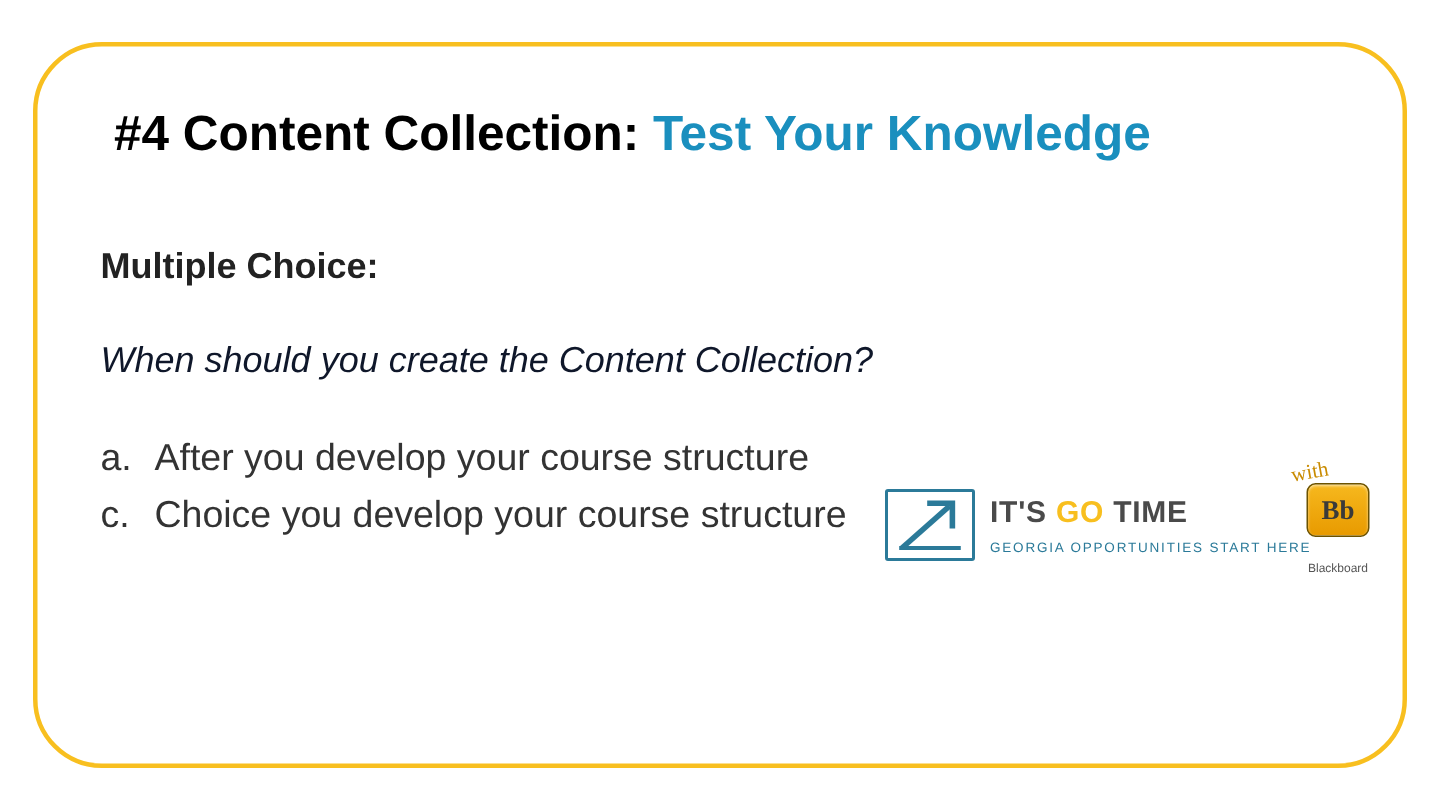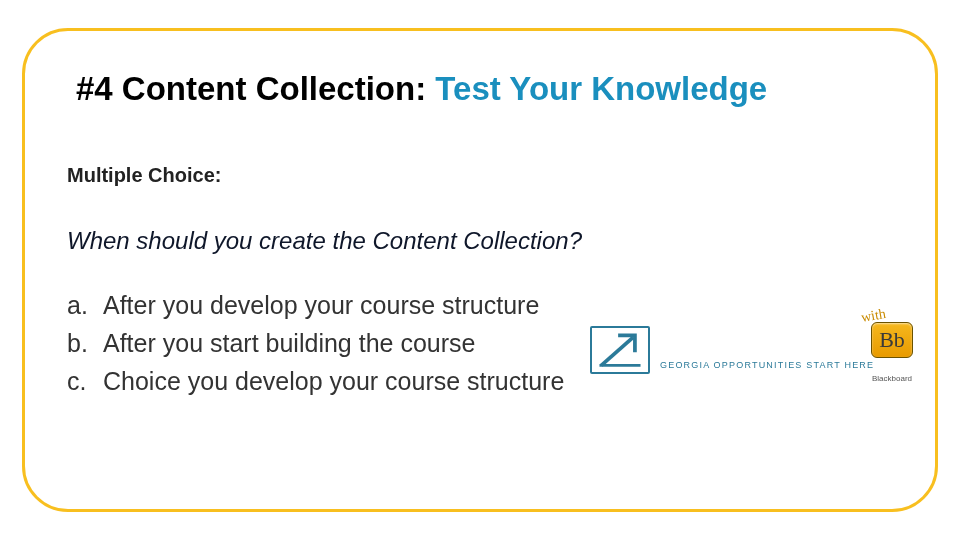--- a/index.html
+++ b/index.html
@@ -36,21 +36,21 @@
     color: #000;
     white-space: nowrap;
   }
   .title .accent {
     color: #1a8fbe;
   }
   .subhead {
     position: absolute;
     left: 67px;
     top: 164px;
-    font-size: 20px;
+    font-size: 24px;
     font-weight: bold;
     color: #222;
   }
   .question {
     position: absolute;
     left: 67px;
     top: 227px;
     font-size: 24px;
     color: #0f172a;
     font-style: italic;
@@ -146,22 +146,22 @@
     box-shadow: inset 0 1px 2px rgba(255,255,255,0.6);
     position: relative;
   }
   .bb .tile .txt {
     position: absolute;
     inset: 0;
     display: flex;
     align-items: center;
     justify-content: center;
     font-family: Georgia, 'Times New Roman', serif;
-    font-weight: normal;
-    font-size: 22px;
+    font-weight: bold;
+    font-size: 18px;
     color: #3a3a3a;
     text-align: right;
   }
   .bb .cap {
     font-size: 8px;
     color: #555;
     margin-top: 16px;
   }
 </style>
 </head>
@@ -174,37 +174,37 @@
     <span>#4 Content Collection: </span><span class="accent">Test Your Knowledge</span>
   </div>
 
   <div class="subhead">Multiple Choice:</div>
 
   <div class="question">When should you create the Content Collection?</div>
 
   <div class="options">
     <div class="opt">
       <span class="letter">a.</span><span>After you develop your course structure</span>
-    </div>
-    <div class="opt">
-      <span class="letter">b.</span><span>After you start building the course</span>
     </div>
     <div class="opt">
       <span class="letter">c.</span><span>Choice you develop your course structure</span>
     </div>
   </div>
 
   <div class="footer">
     <div class="arrowbox">
       <svg viewBox="0 0 60 48">
         <line x1="10" y1="40" x2="44" y2="10" stroke="#2b7a99" stroke-width="4"></line>
         <polyline points="28,8 46,8 46,26" fill="none" stroke="#2b7a99" stroke-width="4"></polyline>
         <line x1="8" y1="40" x2="52" y2="40" stroke="#2b7a99" stroke-width="3"></line>
       </svg>
     </div>
+    <div class="gotime">
+      <span class="it">IT'S </span><span class="go">GO </span><span class="it">TIME</span>
+    </div>
     <div class="subline">GEORGIA OPPORTUNITIES START HERE</div>
     <div class="withlabel">with</div>
     <div class="bb">
       <div class="tile">
         <div class="txt">Bb</div>
       </div>
       <div class="cap">Blackboard</div>
     </div>
   </div>
 </div>

